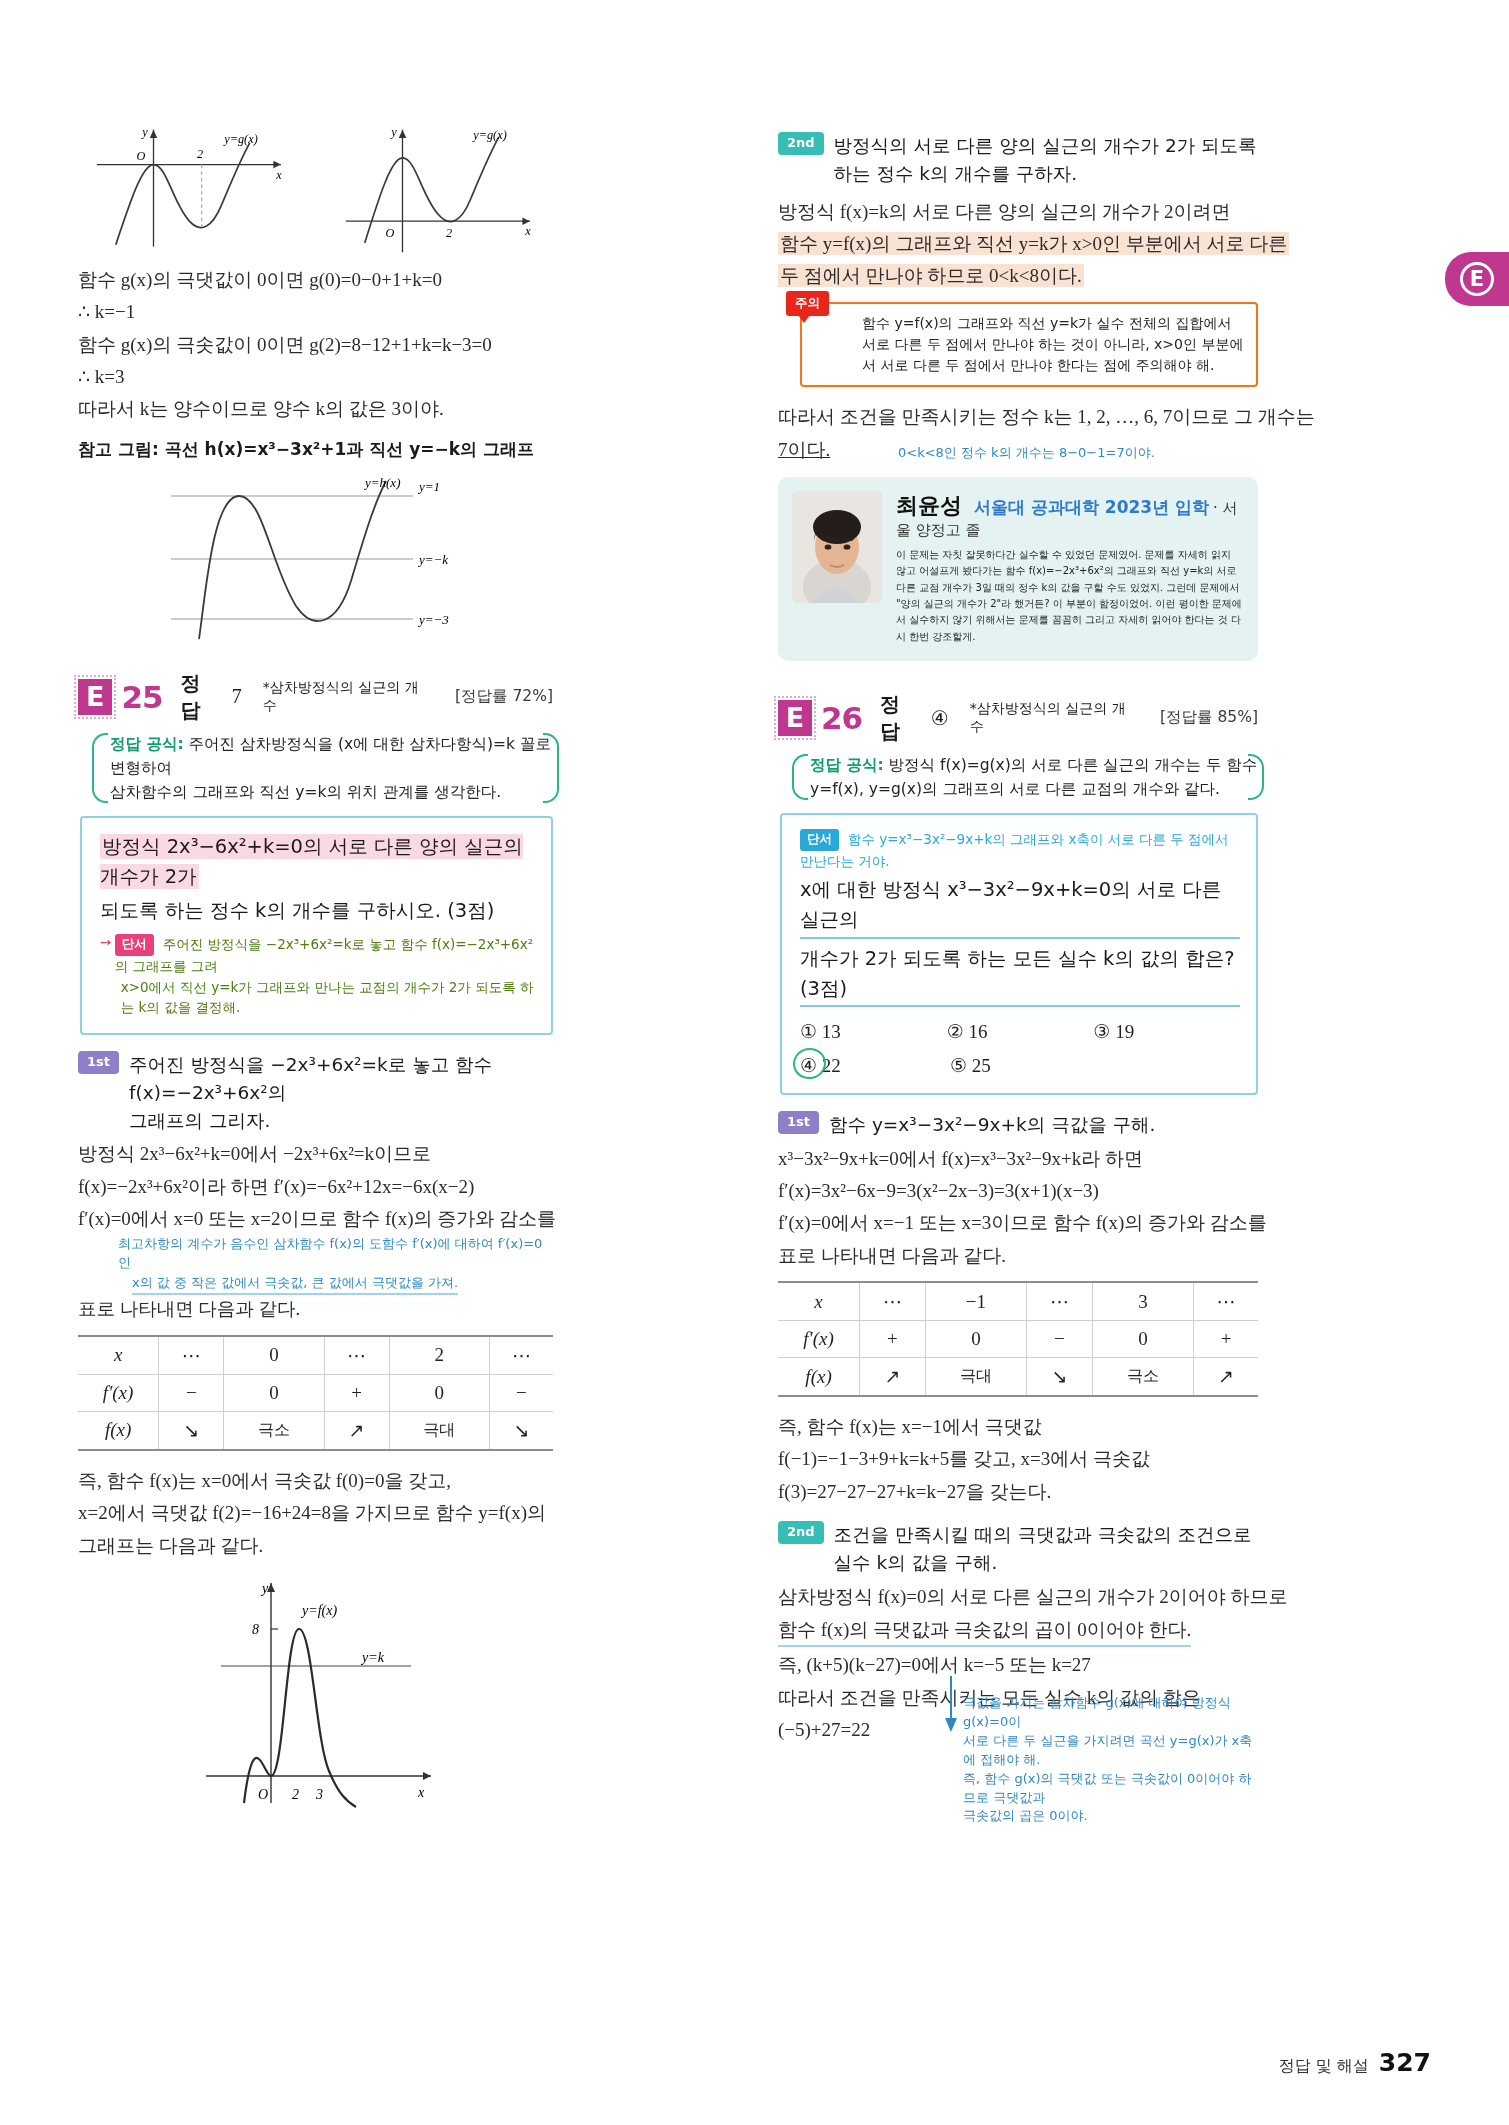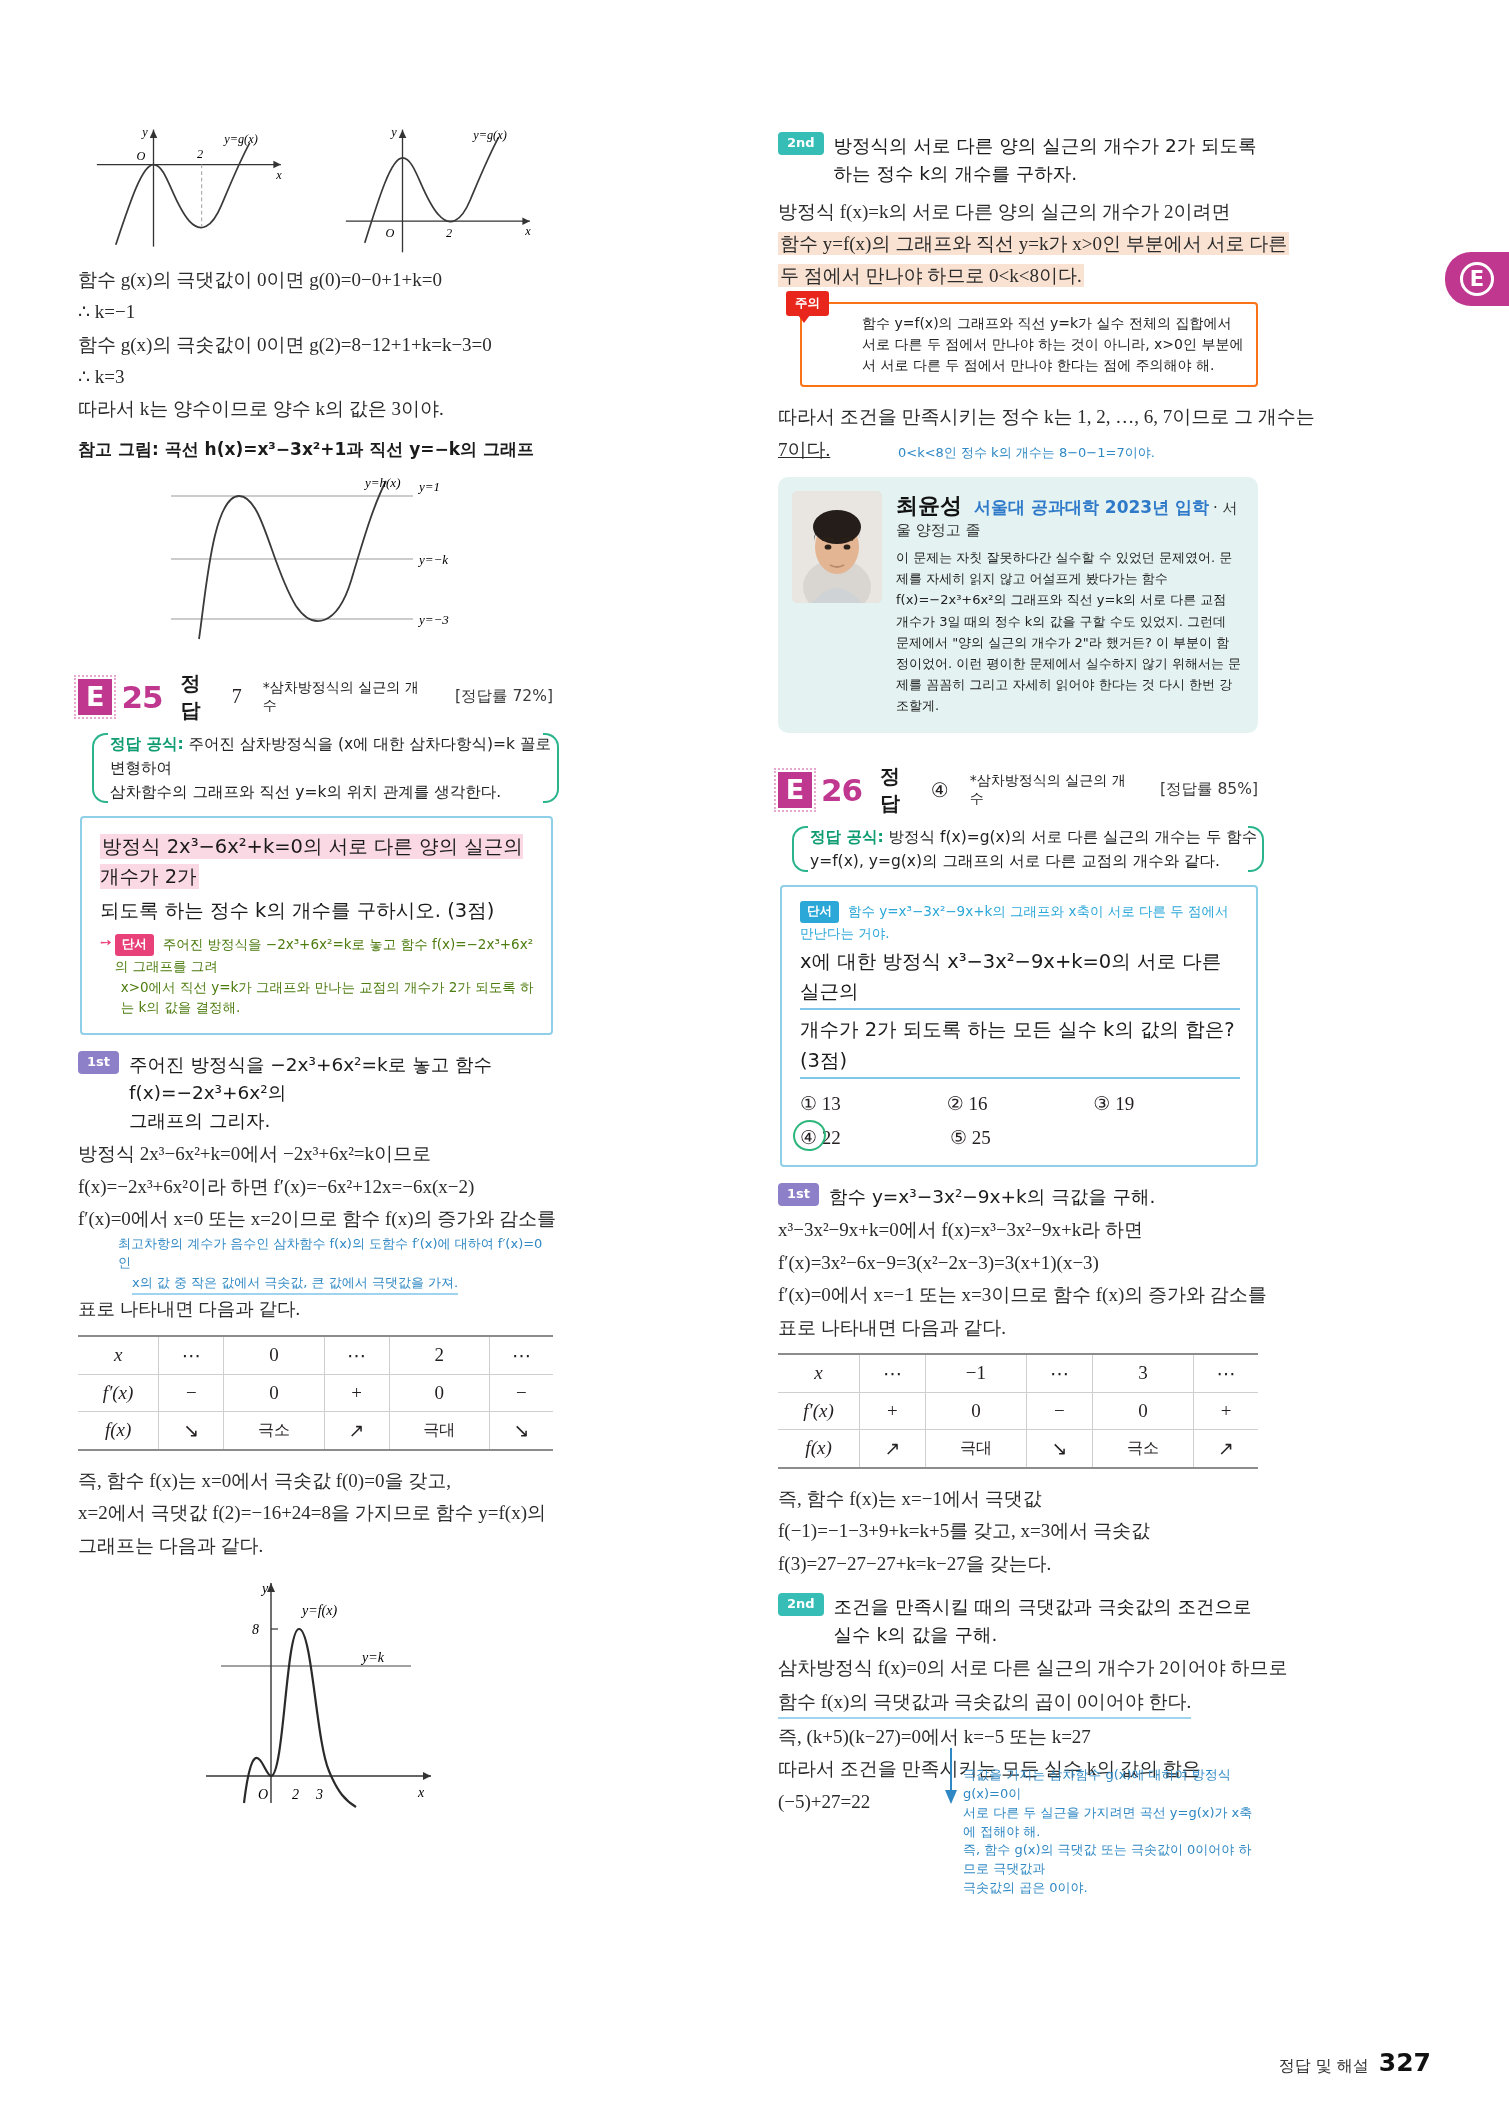--- a/index.html
+++ b/index.html
@@ -124,21 +124,21 @@
     display:flex; gap:14px; margin-top:14px;
   }
   .avatar {
     width:90px; height:112px; border-radius:6px; flex:none; overflow:hidden;
     background:#d8d4cf; position:relative;
   }
   .testi-body { flex:1; }
   .testi-name { font-family:"DejaVu Sans", sans-serif; font-weight:bold; font-size:22px; color:#111; }
   .testi-school { font-family:"DejaVu Sans", sans-serif; font-weight:bold; font-size:17px; color:#2e79c9; margin-left:8px;}
   .testi-sub { font-family:"DejaVu Sans", sans-serif; font-size:15px; color:#333; }
-  .testi-txt { font-family:"DejaVu Sans", sans-serif; font-size:13px; line-height:1.63; color:#222; margin-top:7px;}
+  .testi-txt { font-family:"DejaVu Sans", sans-serif; font-size:10px; line-height:1.63; color:#222; margin-top:7px;}
 
   
   .etab {
     position:absolute; right:0; top:252px; width:64px; height:54px;
     background:#c0378f; border-radius:26px 0 0 26px;
     display:flex; align-items:center; justify-content:center;
   }
   .etab .ring {
     width:34px; height:34px; border:3px solid #fff; border-radius:50%;
     color:#fff; font-family:"DejaVu Sans", sans-serif; font-weight:bold; font-size:21px;

